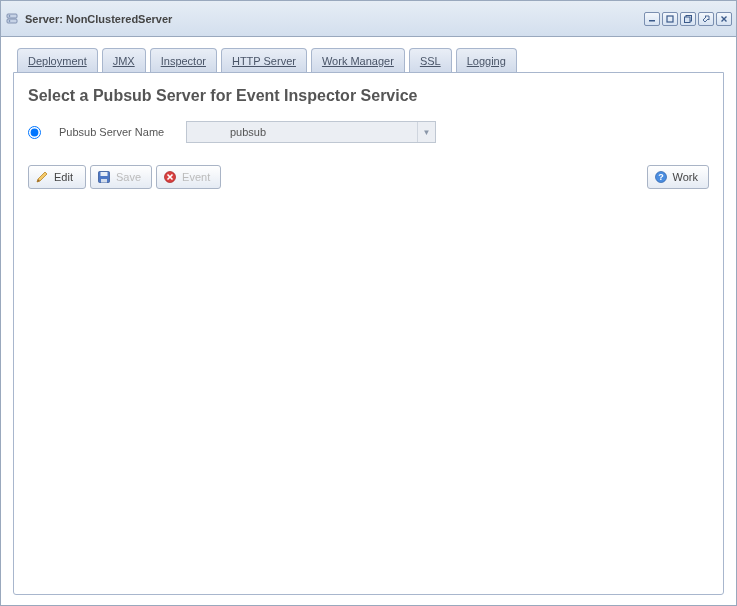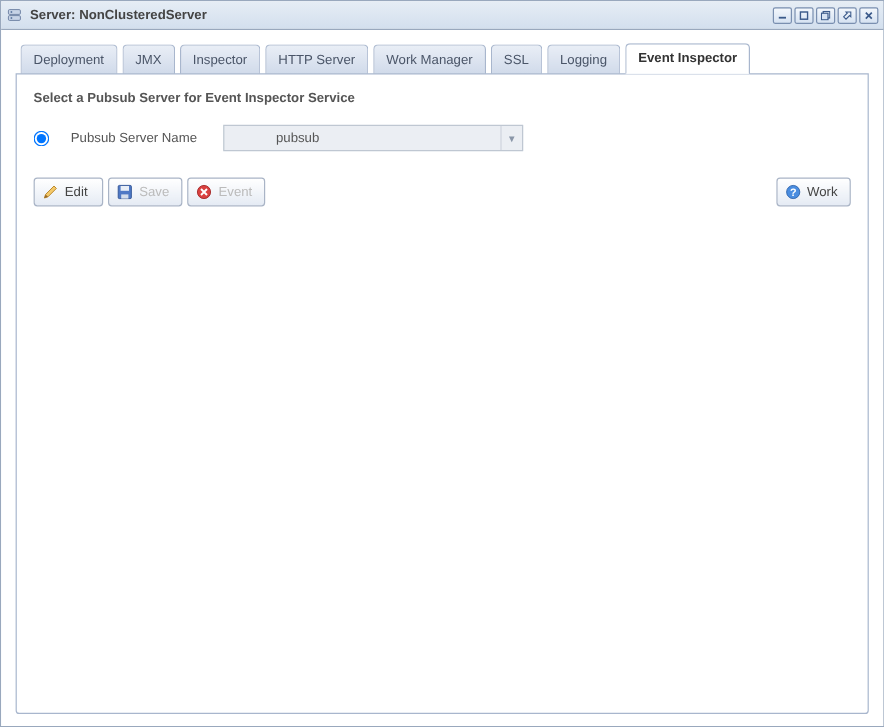--- a/index.html
+++ b/index.html
@@ -16,21 +16,21 @@
     .window {
       border: 1px solid #99a8bd;
       width: 737px;
       height: 606px;
       display: flex;
       flex-direction: column;
     }
     .titlebar {
       background: linear-gradient(to bottom, #e6edf5 0%, #d3dfee 100%);
       border-bottom: 1px solid #99a8bd;
-      height: 24px;
+      height: 36px;
       display: flex;
       align-items: center;
       padding: 0 4px;
     }
     .titlebar .server-icon {
       width: 16px;
       height: 16px;
       margin-right: 4px;
       display: inline-flex;
       align-items: center;
@@ -75,40 +75,41 @@
       padding: 6px 10px 6px 10px;
       background: linear-gradient(to bottom, #e9eef6, #d0daea);
       border: 1px solid #a8b6cd;
       border-bottom: none;
       border-radius: 4px 4px 0 0;
       color: #4a5568;
       font-size: 11px;
       cursor: pointer;
       position: relative;
       top: 1px;
+      text-decoration: underline;
     }
     .tab.active {
       background: #fff;
       font-weight: bold;
       color: #333;
       border-bottom: 1px solid #fff;
       z-index: 2;
     }
     .tab-panel {
       border: 1px solid #a8b6cd;
       background: #fff;
       flex: 1;
       padding: 14px 14px;
       border-radius: 0 0 3px 3px;
       position: relative;
     }
     .panel-heading {
       font-weight: bold;
       color: #555;
-      font-size: 11px;
+      font-size: 16px;
       margin-bottom: 16px;
     }
     .form-row {
       display: flex;
       align-items: center;
       margin-bottom: 10px;
       gap: 8px;
     }
     .radio-wrap {
       display: flex;
@@ -248,21 +249,20 @@
   <div class="content-area">
 
     <div class="tabs">
       <div class="tab">Deployment</div>
       <div class="tab">JMX</div>
       <div class="tab">Inspector</div>
       <div class="tab">HTTP Server</div>
       <div class="tab">Work Manager</div>
       <div class="tab">SSL</div>
       <div class="tab">Logging</div>
-      <div class="tab active">Event Inspector</div>
     </div>
 
     <div class="tab-panel">
 
       <div class="panel-heading">Select a Pubsub Server for Event Inspector Service</div>
 
       <div class="form-row">
         <div class="radio-wrap">
           <input type="radio" name="pubsub-type" checked="" style="">
           <span class="radio-label">Pubsub Server Name</span>

